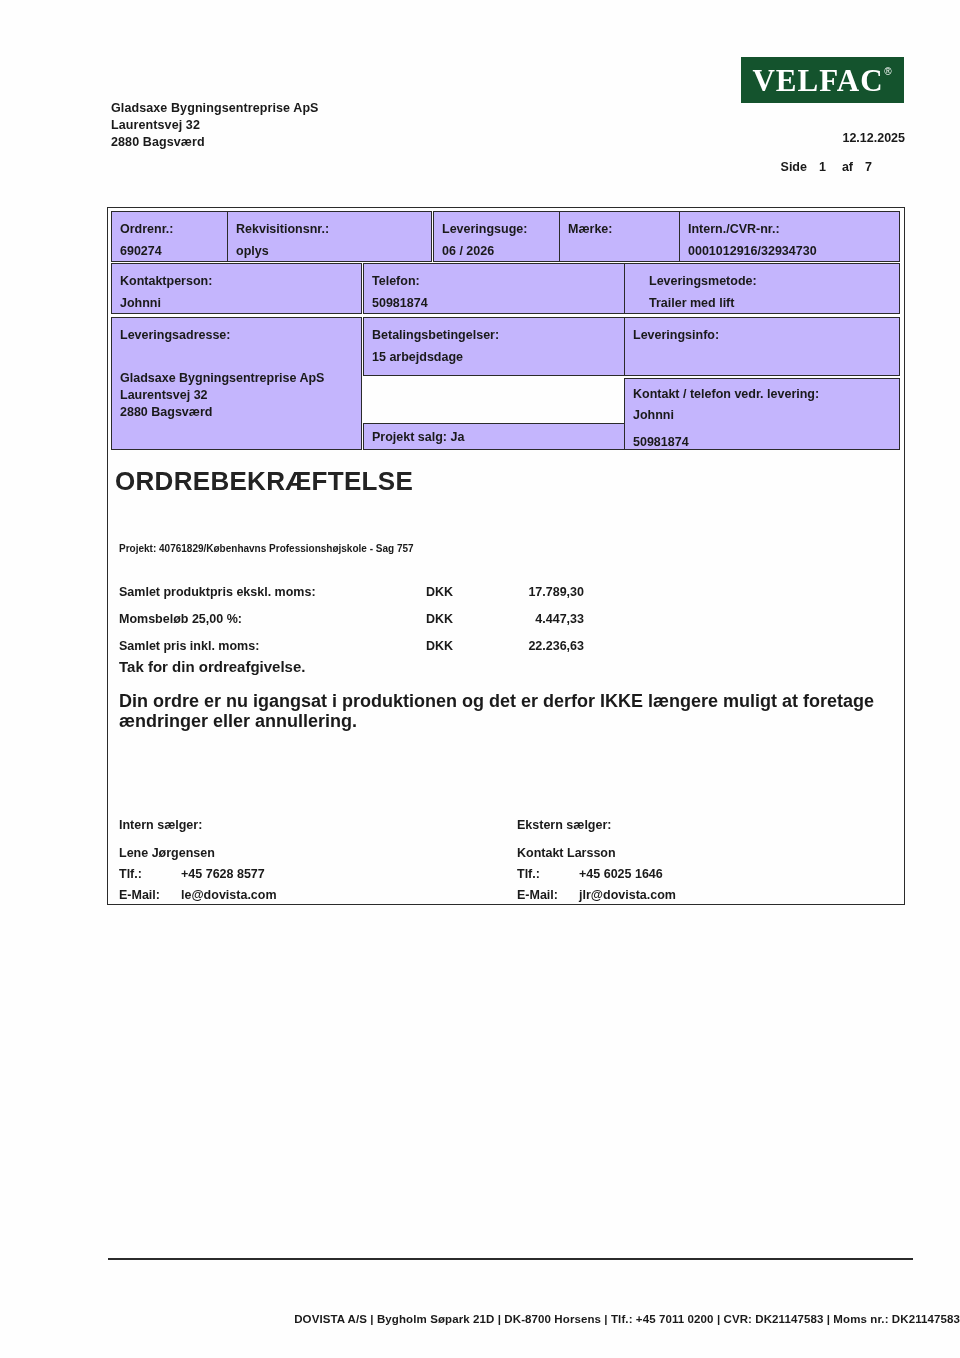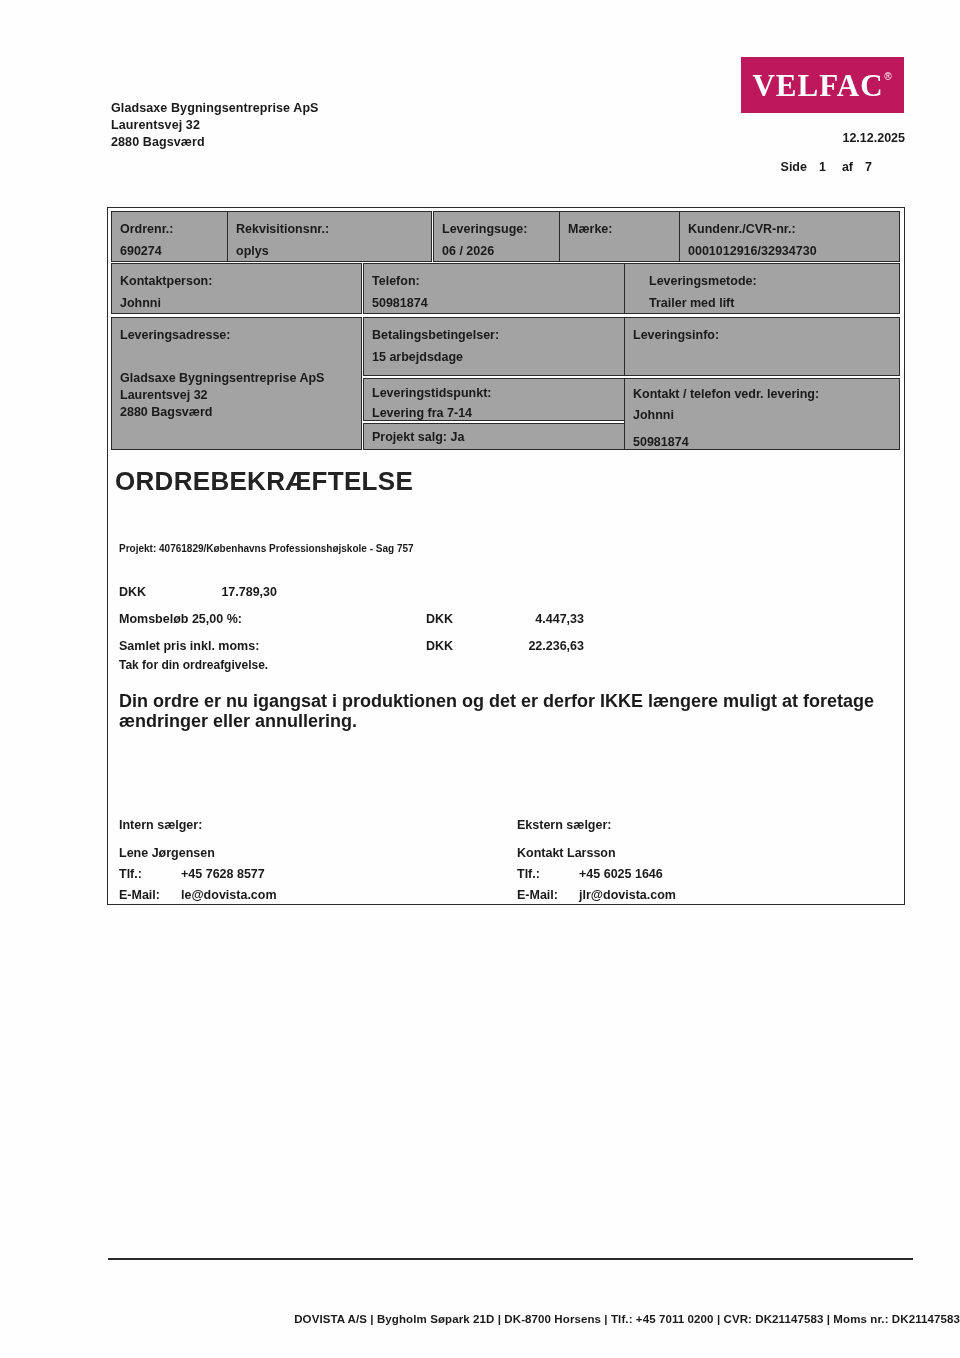--- a/index.html
+++ b/index.html
@@ -24,22 +24,22 @@
     background: #fefefe;
     overflow: hidden;
   }
 
   
   .logo-box {
     position: absolute;
     left: 741px;
     top: 57px;
     width: 163px;
-    height: 56px;
-    background: #be185d;
+    height: 46px;
+    background: #14532d;
     display: flex;
     align-items: center;
     justify-content: center;
   }
   .logo-text {
     font-family: "Liberation Serif", serif;
     font-weight: bold;
     font-size: 31px;
     letter-spacing: 1px;
     color: #ffffff;
@@ -99,21 +99,21 @@
 
   
   .cell {
     position: absolute;
     border: 1.5px solid #2b2b2b;
     box-sizing: border-box;
     padding: 6px 8px 0 8px;
     font-size: 12.5px;
     font-weight: bold;
     line-height: 22px;
-    background: #a3a3a3;
+    background: #c4b5fd;
   }
   .cell .lbl { display: block; }
   .cell .val { display: block; }
 
   
   .r1 { top: 3px; height: 51px; }
   .c-ordrenr  { left: 3px;   width: 117px; }
   .c-rekv     { left: 119px; width: 205px; }
   .c-levuge   { left: 325px; width: 127px; }
   .c-maerke   { left: 451px; width: 121px; }
@@ -168,21 +168,21 @@
     line-height: 27px;
   }
   .tot-label { width: 307px; }
   .tot-cur   { width: 58px; }
   .tot-val   { width: 100px; text-align: right; }
 
   .thanks {
     position: absolute;
     left: 11px;
     top: 450px;
-    font-size: 12px;
+    font-size: 15px;
     font-weight: bold;
   }
   .notice {
     position: absolute;
     left: 11px;
     top: 483px;
     width: 760px;
     font-size: 18px;
     font-weight: bold;
     line-height: 20px;
@@ -259,21 +259,21 @@
     </div>
     <div class="cell r1 c-levuge">
       <span class="lbl">Leveringsuge:</span>
       <span class="val">06 / 2026</span>
     </div>
     <div class="cell r1 c-maerke">
       <span class="lbl">Mærke:</span>
       <span class="val"></span>
     </div>
     <div class="cell r1 c-kunde">
-      <span class="lbl">Kundenr./CVR-nr.:</span>
+      <span class="lbl">Intern./CVR-nr.:</span>
       <span class="val">0001012916/32934730</span>
     </div>
 
     <div class="cell r2 c-kontakt">
       <span class="lbl">Kontaktperson:</span>
       <span class="val">Johnni</span>
     </div>
     <div class="cell r2 c-telefon">
       <span class="lbl">Telefon:</span>
       <span class="val">50981874</span>
@@ -289,44 +289,41 @@
         <span style="display:block">Gladsaxe Bygningsentreprise ApS</span>
         <span style="display:block">Laurentsvej 32</span>
         <span style="display:block">2880 Bagsværd</span>
       </span>
     </div>
 
     <div class="cell c-betaling">
       <span class="lbl">Betalingsbetingelser:</span>
       <span class="val">15 arbejdsdage</span>
     </div>
-    <div class="cell c-levtid">
-      <span class="lbl">Leveringstidspunkt:</span>
-      <span class="val">Levering fra 7-14</span>
-    </div>
     <div class="cell c-levinfo">
       <span class="lbl">Leveringsinfo:</span>
       <span class="val"></span>
     </div>
 
     <div class="cell c-projsalg">
       <span class="val">Projekt salg: Ja</span>
     </div>
     <div class="cell c-kontlev">
       <span class="lbl">Kontakt / telefon vedr. levering:</span>
       <span class="val">Johnni</span>
       <span class="val" style="margin-top:6px">50981874</span>
     </div>
 
     <div class="doc-title">ORDREBEKRÆFTELSE</div>
 
     <div class="project-line">Projekt: 40761829/Københavns Professionshøjskole - Sag 757</div>
 
     <div class="totals">
       <div class="tot-row">
+        <span class="tot-label">Samlet produktpris ekskl. moms:</span>
         <span class="tot-cur">DKK</span>
         <span class="tot-val">17.789,30</span>
       </div>
       <div class="tot-row">
         <span class="tot-label">Momsbeløb 25,00 %:</span>
         <span class="tot-cur">DKK</span>
         <span class="tot-val">4.447,33</span>
       </div>
       <div class="tot-row">
         <span class="tot-label">Samlet pris inkl. moms:</span>

